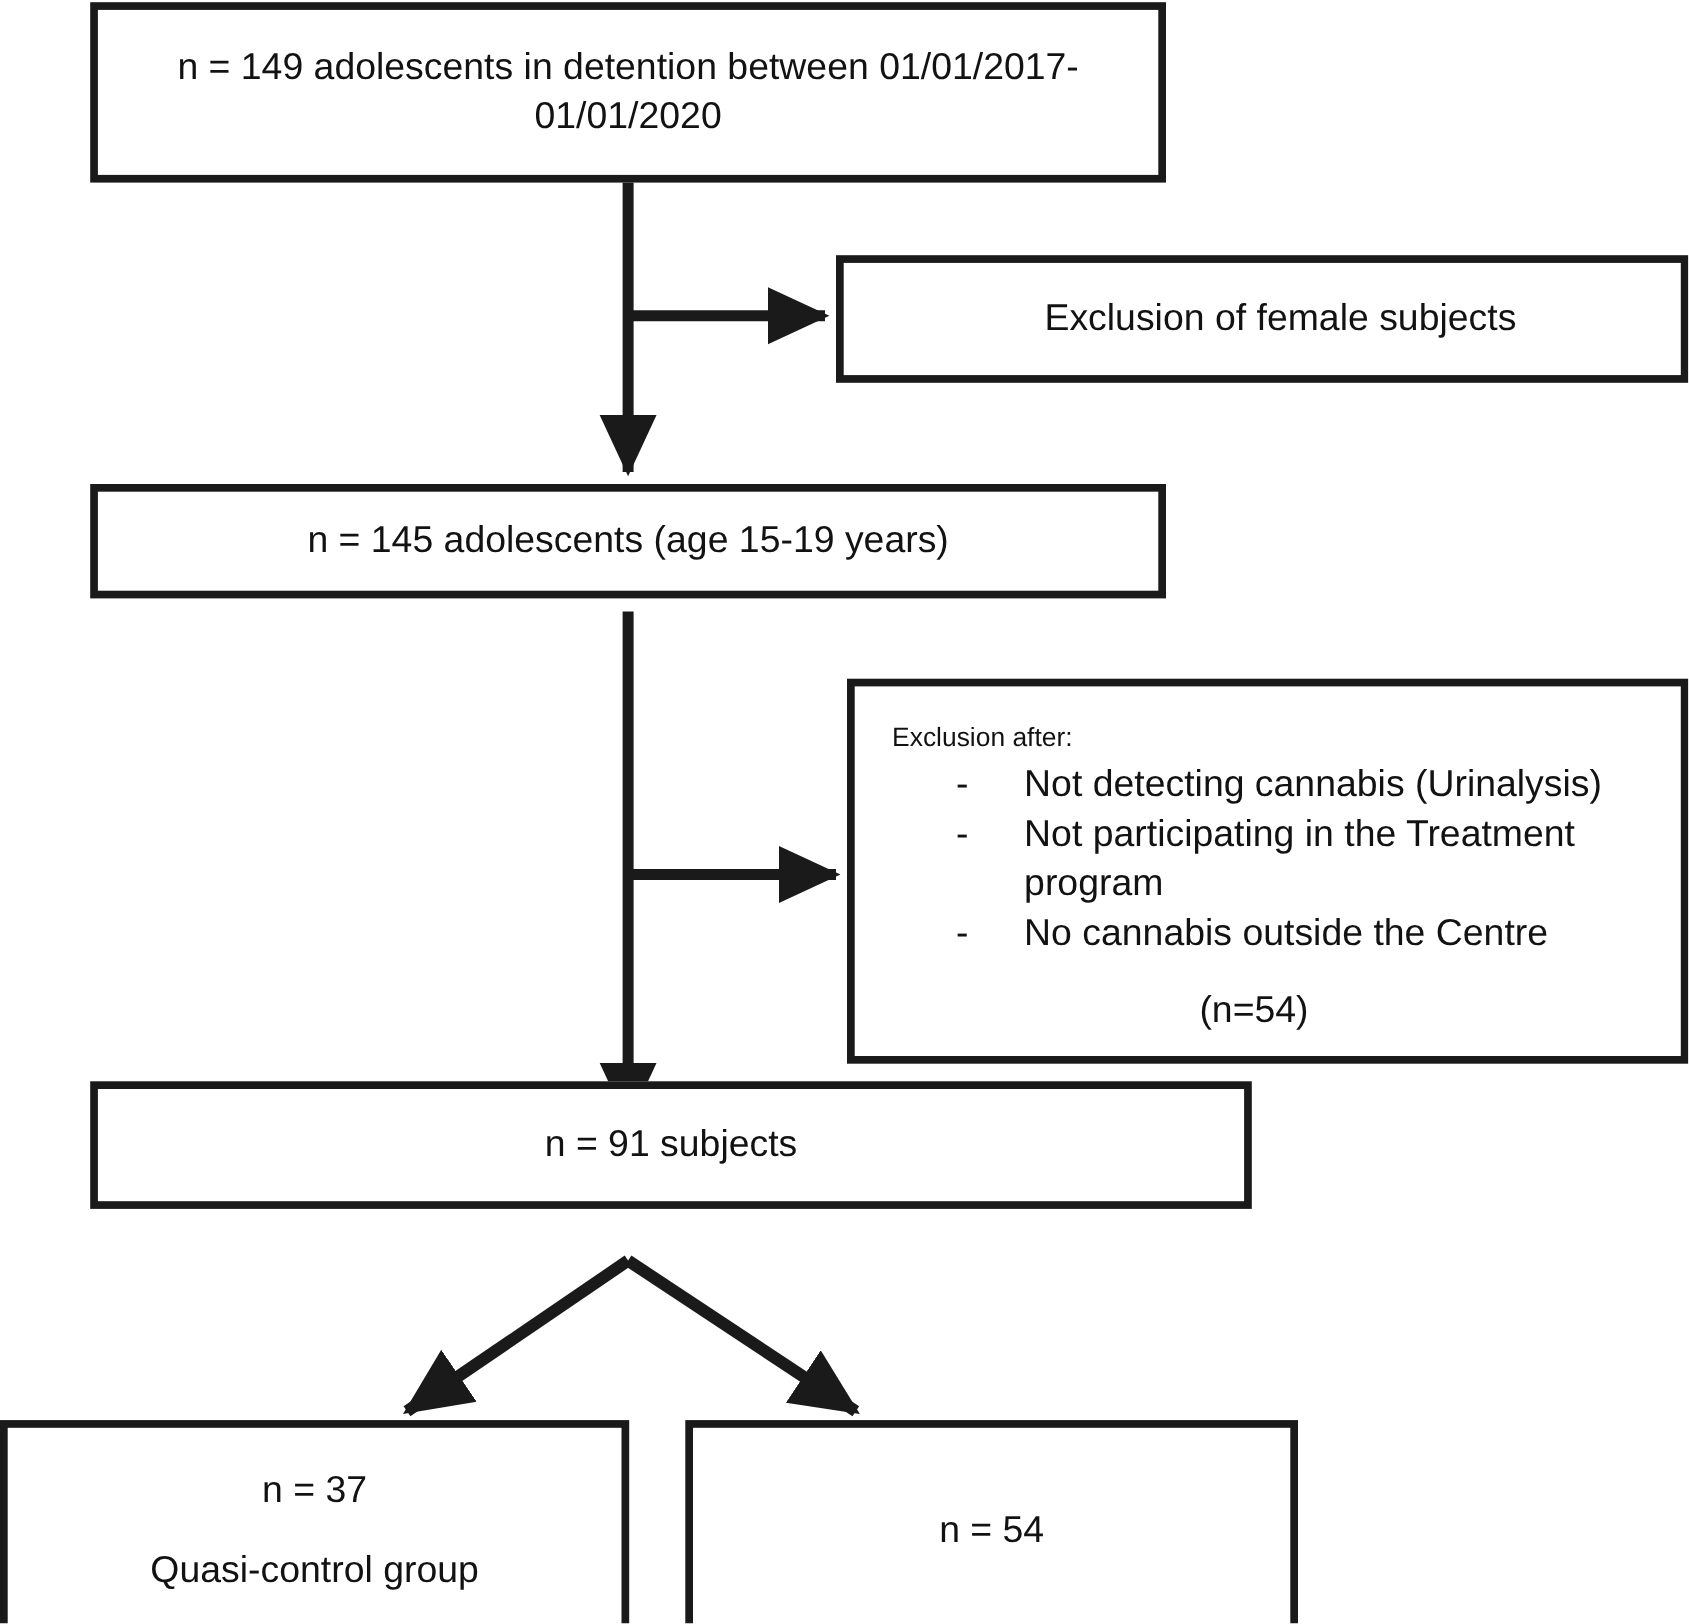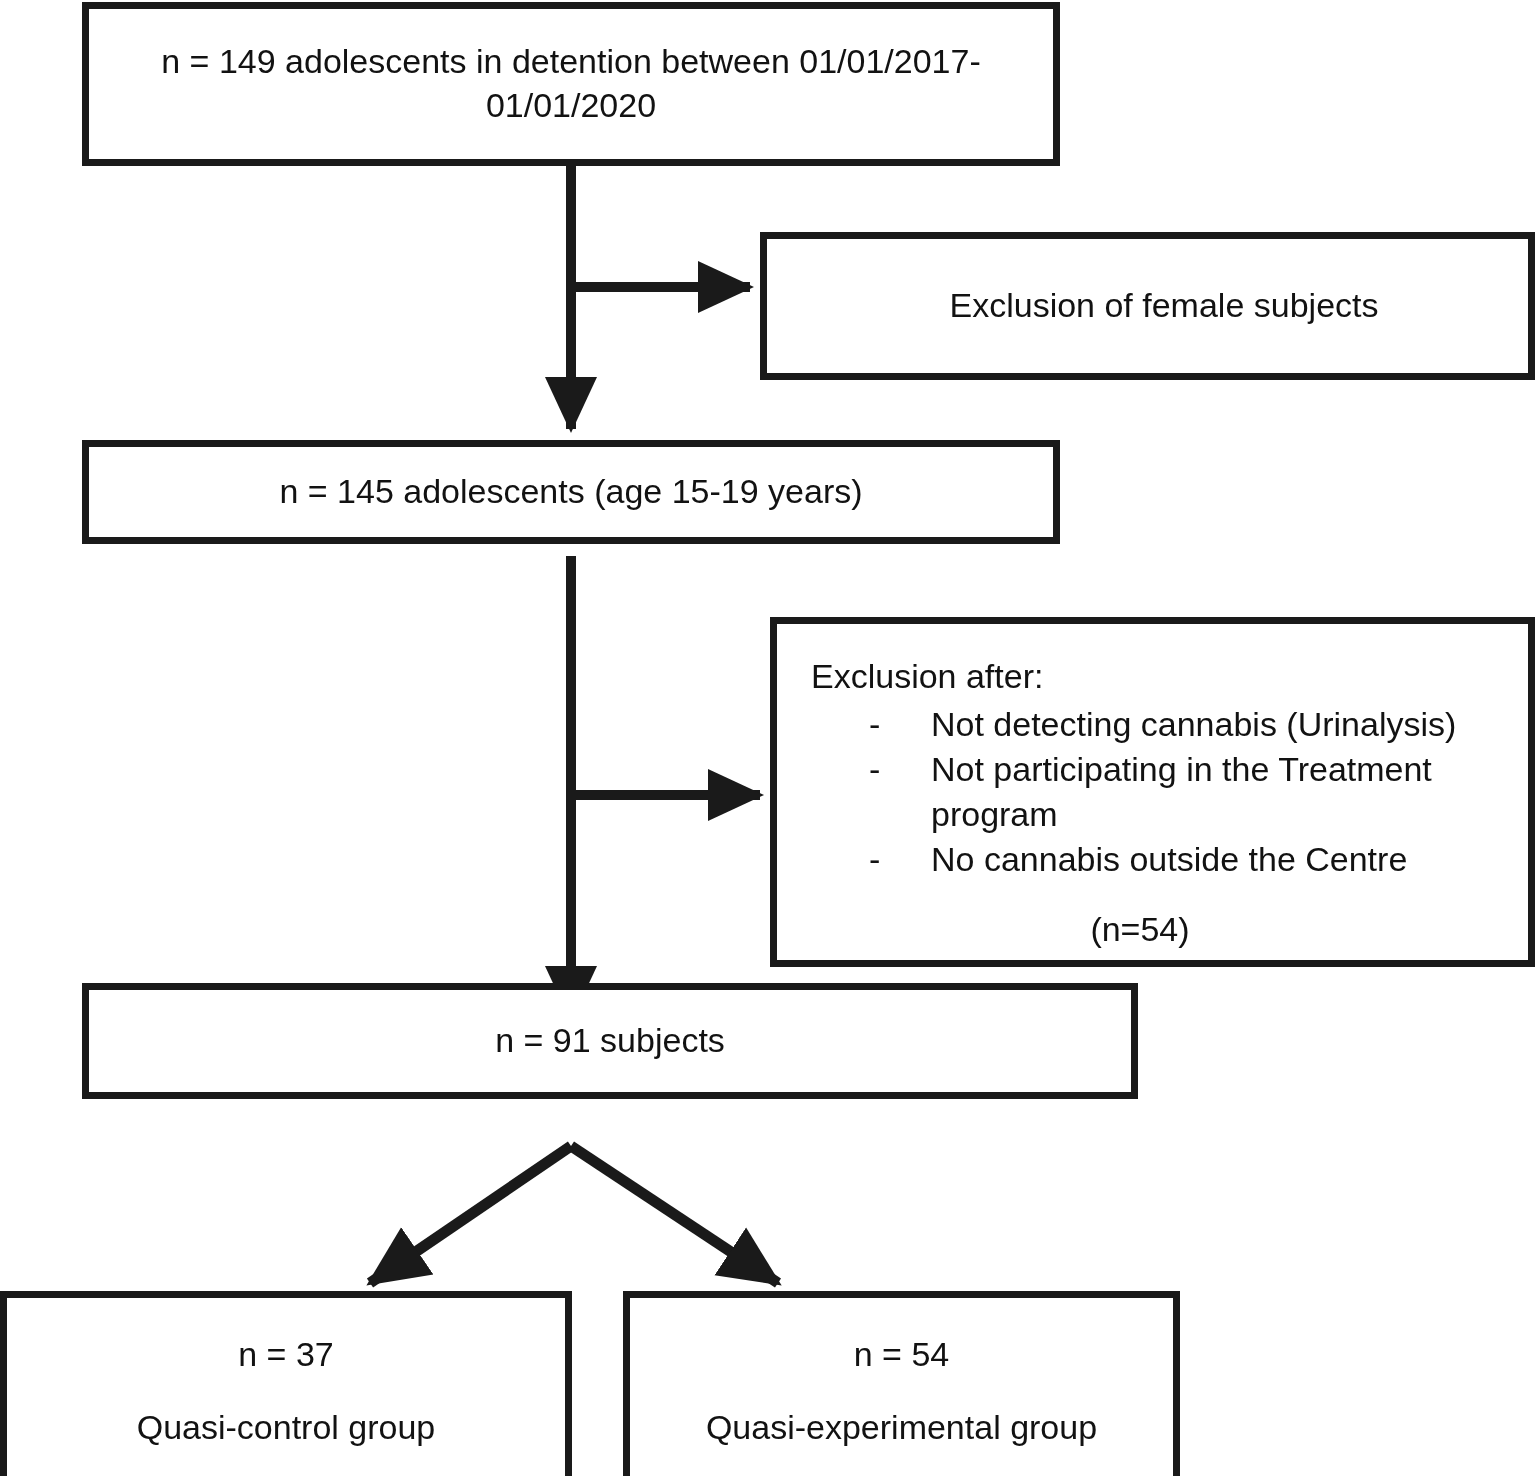--- a/index.html
+++ b/index.html
@@ -30,35 +30,35 @@
   }
   .box-text {
     font-size: 34px;
     line-height: 1.28;
     color: #121212;
     white-space: pre-line;
   }
 
   
   #box-cohort      { left: 82px;  top: 2px;    width: 978px; height: 164px; }
-  #box-excl-female { left: 760px; top: 232px;  width: 775px; height: 148px; padding-left: 33px; }
+  #box-excl-female { left: 760px; top: 232px;  width: 775px; height: 116px; padding-left: 33px; }
   #box-age         { left: 82px;  top: 440px;  width: 978px; height: 104px; }
   #box-excl-after  { left: 770px; top: 617px;  width: 765px; height: 350px;
                      align-items: flex-start; justify-content: flex-start; text-align: left; }
   #box-subjects    { left: 82px;  top: 983px; width: 1056px; height: 116px; }
   #box-control     { left: 0px;   top: 1291px; width: 572px; height: 200px; }
   #box-experiment  { left: 623px; top: 1291px; width: 557px; height: 200px; }
 
   
   .excl-inner {
     padding: 33px 0 0 34px;
     width: 100%;
   }
   .excl-title {
-    font-size: 34px;
+    font-size: 24px;
     color: #121212;
     margin: 0 16px 6px 0;
   }
   .excl-list {
     list-style: none;
     margin: 0;
     padding: 0;
   }
   .excl-list li {
     display: flex;
@@ -164,17 +164,16 @@
   <div class="box" id="box-control">
     <div class="group-lines">
       <span>n = 37</span>
       <span>Quasi-control group</span>
     </div>
   </div>
 
   <div class="box" id="box-experiment">
     <div class="group-lines">
       <span>n = 54</span>
-      <span>Quasi-experimental group</span>
     </div>
   </div>
 
 </div>
 
 </body></html>

